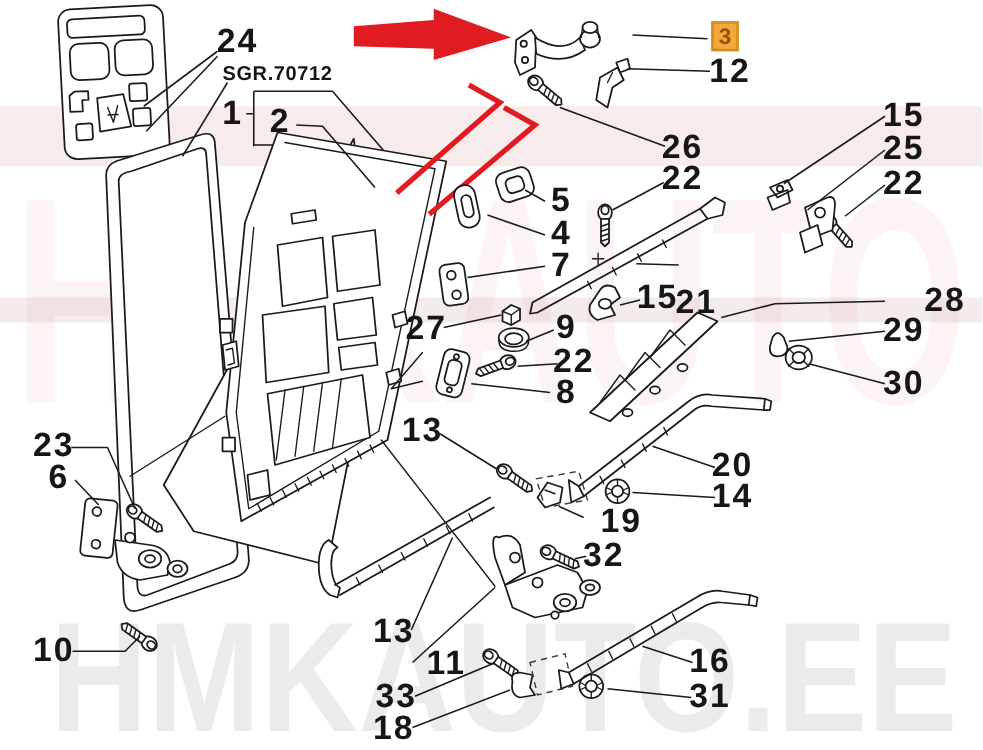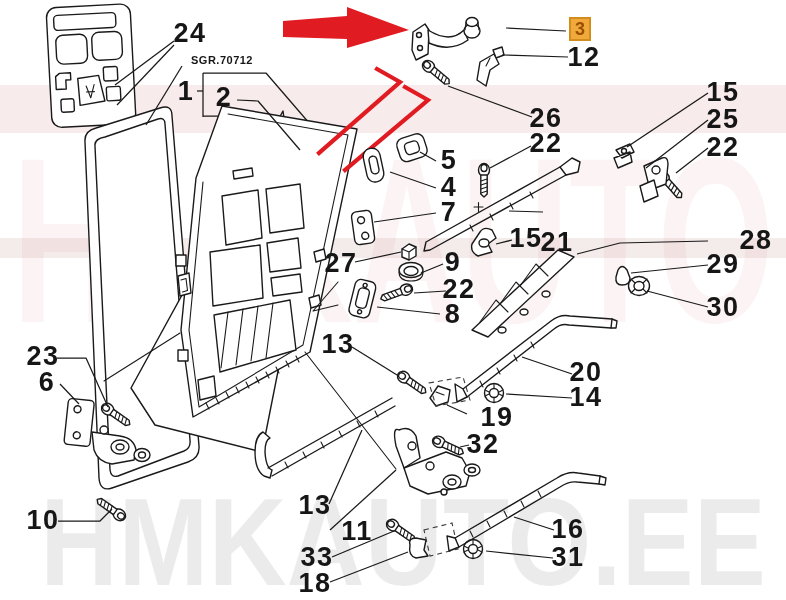--- a/index.html
+++ b/index.html
@@ -9,21 +9,21 @@
   .ln{fill:none;stroke:#1a1a1a;stroke-width:1.4;stroke-linejoin:round;stroke-linecap:round;}
   .thin{fill:none;stroke:#1a1a1a;stroke-width:1.1;stroke-linejoin:round;stroke-linecap:round;}
   .fw{fill:#ffffff;stroke:#1a1a1a;stroke-width:1.4;stroke-linejoin:round;}
   .red{fill:#e11b22;stroke:none;}
   .redln{fill:none;stroke:#e11b22;stroke-width:4.2;stroke-linecap:square;}
   .dash{fill:none;stroke:#3a3a3a;stroke-width:1.1;stroke-dasharray:5 4;}
   .leader{fill:none;stroke:#1a1a1a;stroke-width:1.25;stroke-linejoin:round;}
   .wmtext{font-family:"Liberation Sans",sans-serif;font-weight:bold;}
   .part-label{position:absolute;transform:translate(-50%,-50%);font-weight:bold;
               font-size:27px;color:#161616;letter-spacing:1.5px;white-space:nowrap;z-index:5;}
-  .part-label.small{font-size:11px;letter-spacing:0.5px;}
+  .part-label.small{font-size:16px;letter-spacing:0.5px;}
   .part-label.badge{background:#f2a93b;border:2px solid #d28d1e;color:#9a4f00;
                     font-size:18px;letter-spacing:0;padding:0 4px;line-height:20px;}
 </style>
 </head>
 <body>
 
 <div class="stage">
 
 <svg class="art" width="786" height="600" viewBox="0 0 786 600">
 

